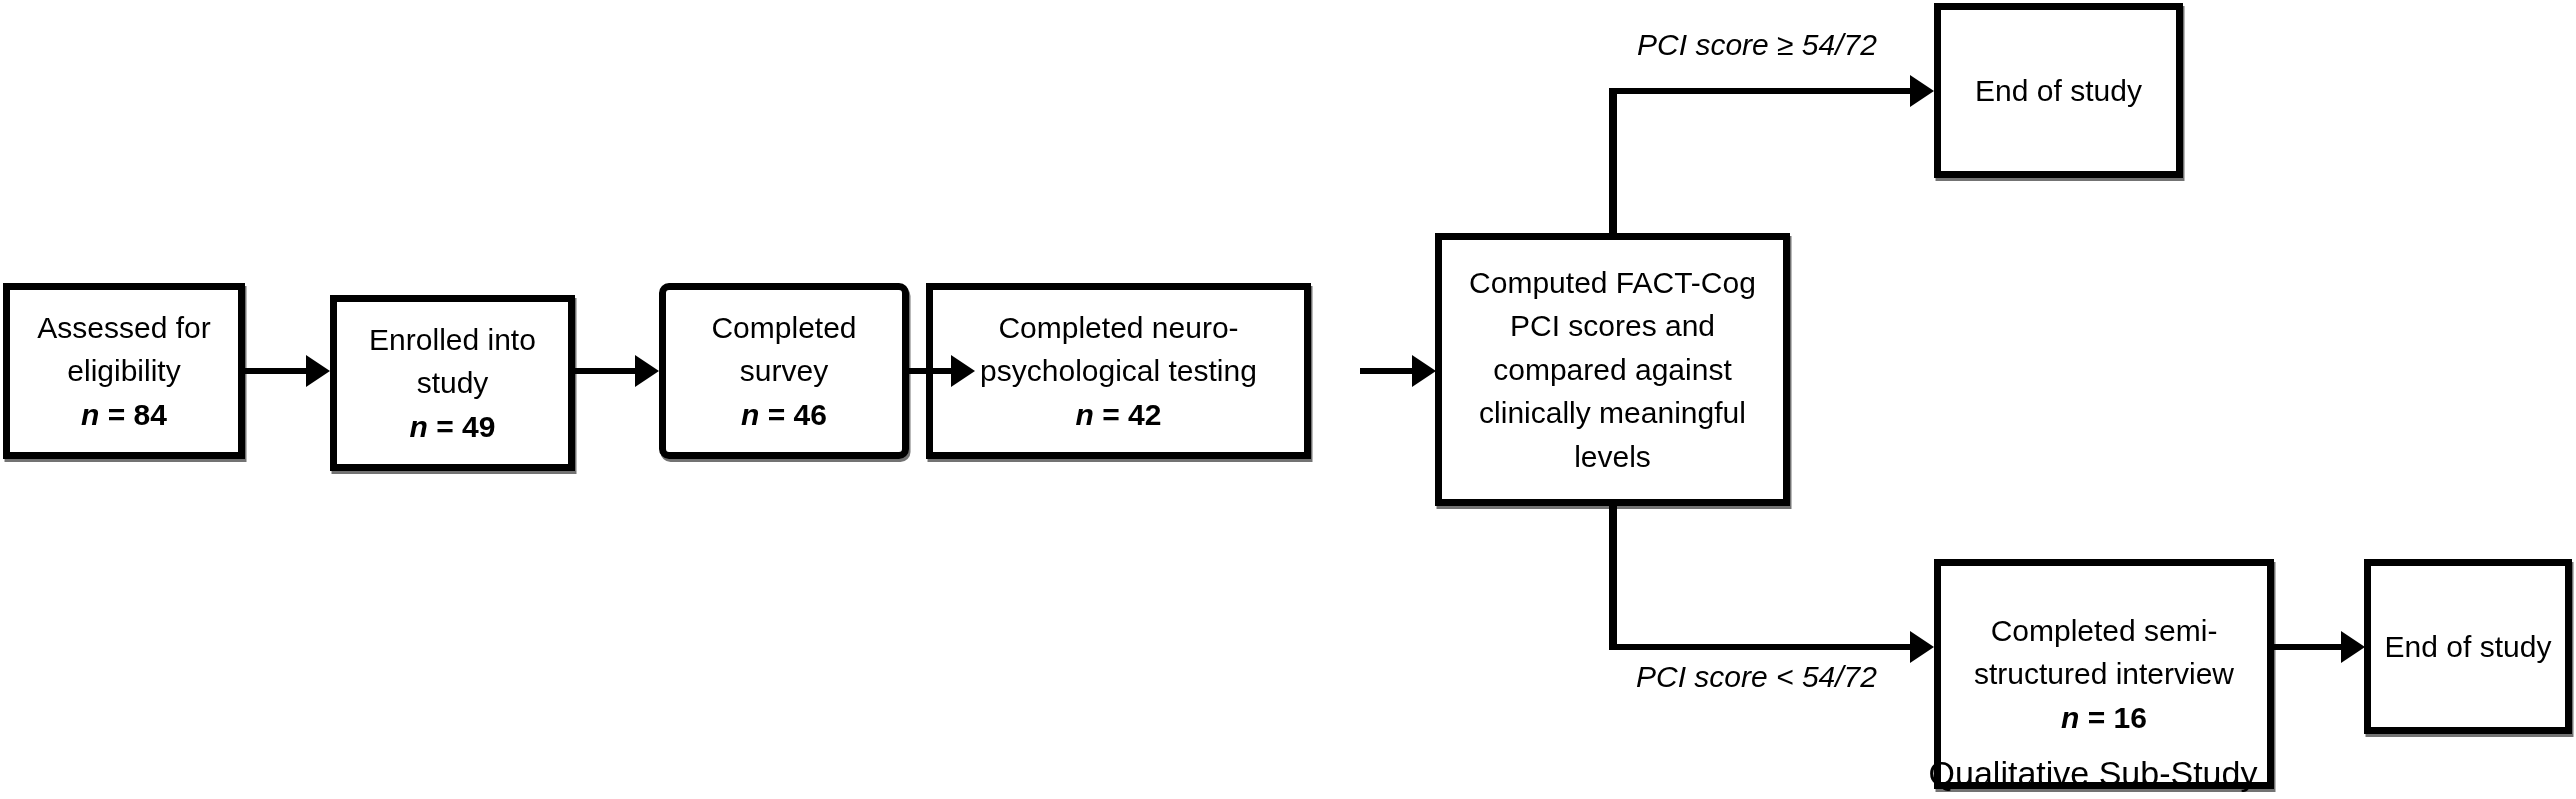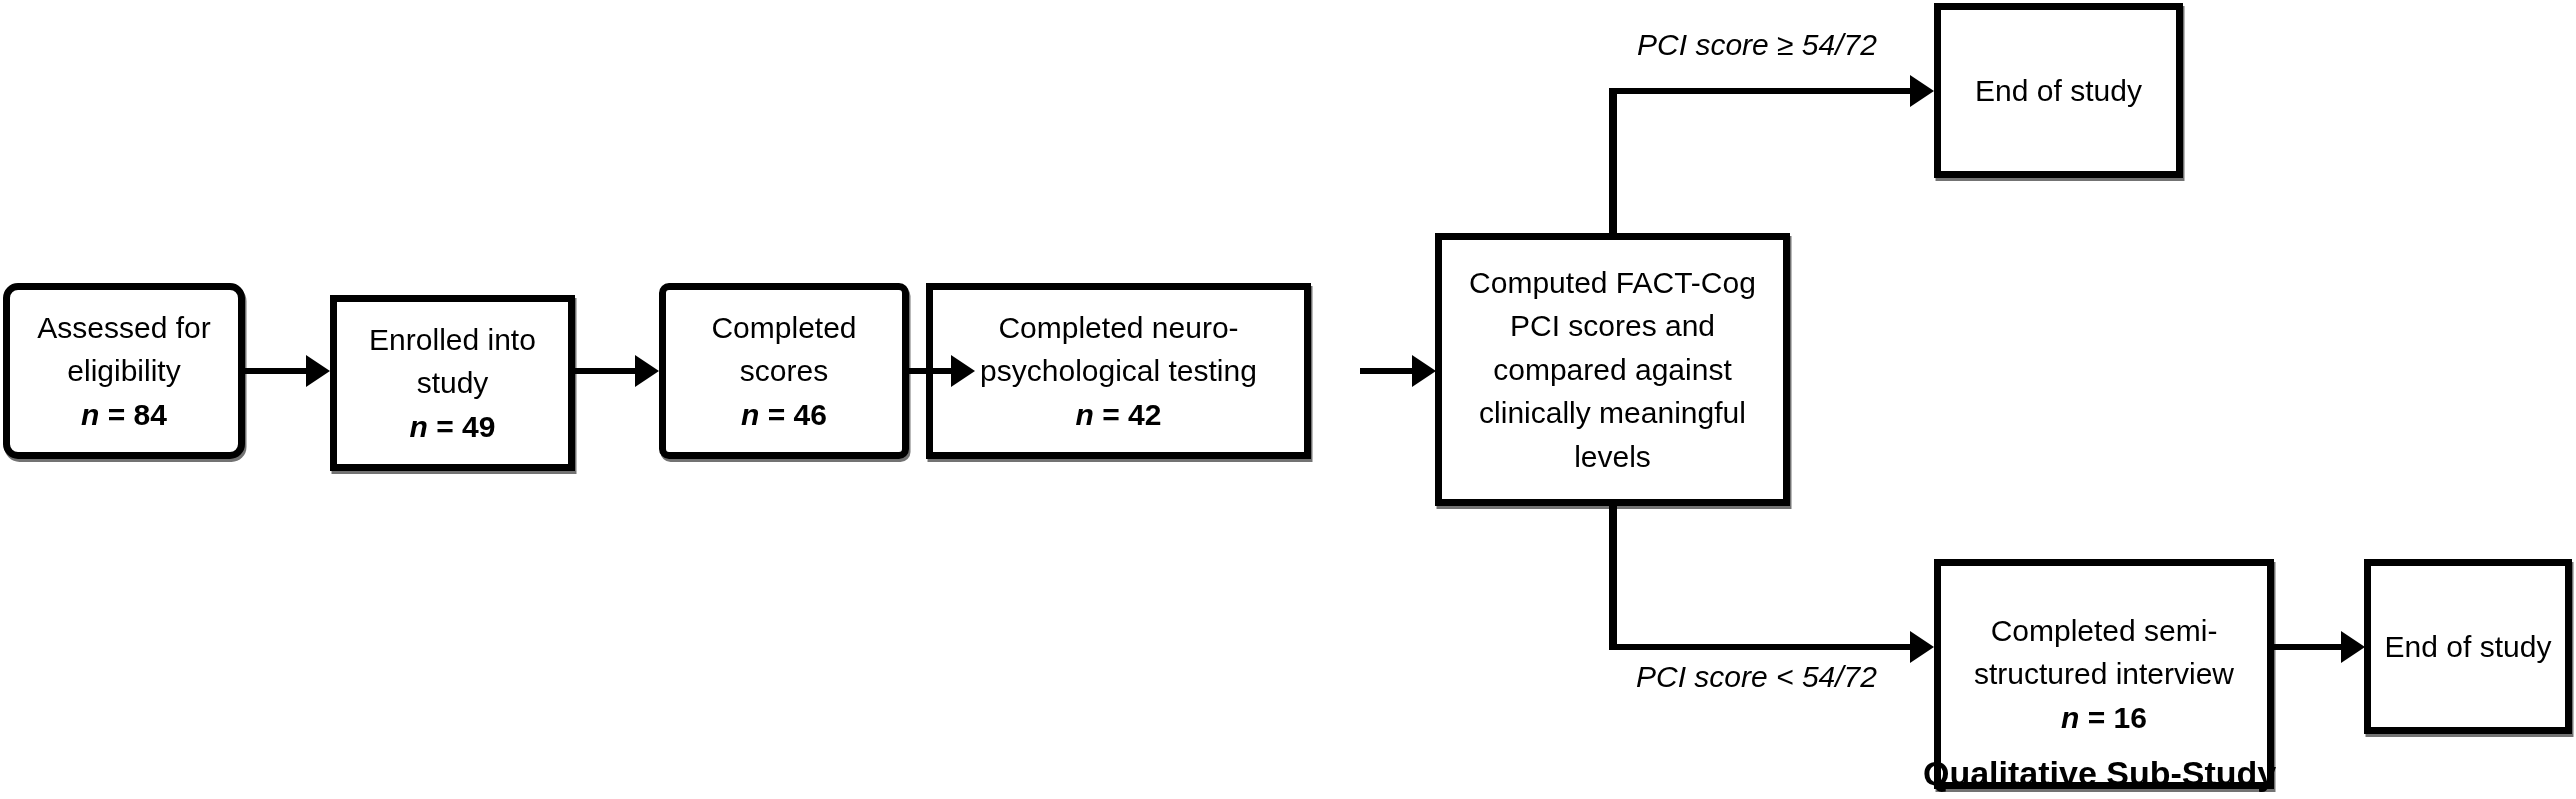--- a/index.html
+++ b/index.html
@@ -29,21 +29,21 @@
     text-align: center;
     font-size: 30px;
     line-height: 1.45;
     box-shadow: 1.5px 3px 0 rgba(0,0,0,0.55);
   }
   .box .line { white-space: nowrap; }
   .nrow { font-weight: bold; }
   .nvar { font-style: italic; font-weight: bold; }
   .nval { font-weight: bold; font-style: normal; }
 
-  #b-assessed   { left: 3px;    top: 283px; width: 242px; height: 176px; border-radius: 15px; }
+  #b-assessed   { left: 3px;    top: 283px; width: 242px; height: 176px; }
   #b-enrolled   { left: 330px;  top: 283px; width: 245px; height: 176px; margin-top: 12px; }
   #b-survey     { left: 659px;  top: 283px; width: 250px; height: 176px; border-radius: 10px; }
   #b-neuro      { left: 926px; top: 283px; width: 385px; height: 176px; }
   #b-factcog    { left: 1435px; top: 233px; width: 355px; height: 273px; align-items: center; }
   #b-end-top    { left: 1934px; top: 3px;   width: 249px; height: 175px; }
   #b-interview  { left: 1934px; top: 559px; width: 340px; height: 230px; }
   #b-end-bottom { left: 2364px; top: 559px; width: 208px; height: 175px; }
 
   
   .arrow { position: absolute; height: 36px; }
@@ -84,21 +84,21 @@
     white-space: nowrap;
     text-align: center;
   }
   #lbl-high { left: 1602px; top: 28px;  width: 310px; }
   #lbl-low  { left: 1609px; top: 660px; width: 295px; font-style: italic; }
 
   #caption-qual {
     position: absolute;
     left: 1923px; top: 754px; width: 340px;
     text-align: center;
-    font-weight: bold;
+    font-weight: normal;
     font-size: 34px;
     white-space: nowrap;
   }
 </style>
 </head>
 <body>
 
 <div id="canvas">
 
   <div class="box" id="b-assessed">
@@ -114,21 +114,21 @@
     <div class="line">Enrolled into</div>
     <div class="line">study</div>
     <div class="line nrow">
       <span class="nvar">n</span>
       <span class="nval">= 49</span>
     </div>
   </div>
 
   <div class="box" id="b-survey">
     <div class="line">Completed</div>
-    <div class="line">scores</div>
+    <div class="line">survey</div>
     <div class="line nrow">
       <span class="nvar">n</span>
       <span class="nval">= 46</span>
     </div>
   </div>
 
   <div class="box" id="b-neuro">
     <div class="line">Completed neuro-</div>
     <div class="line">psychological testing</div>
     <div class="line nrow">

